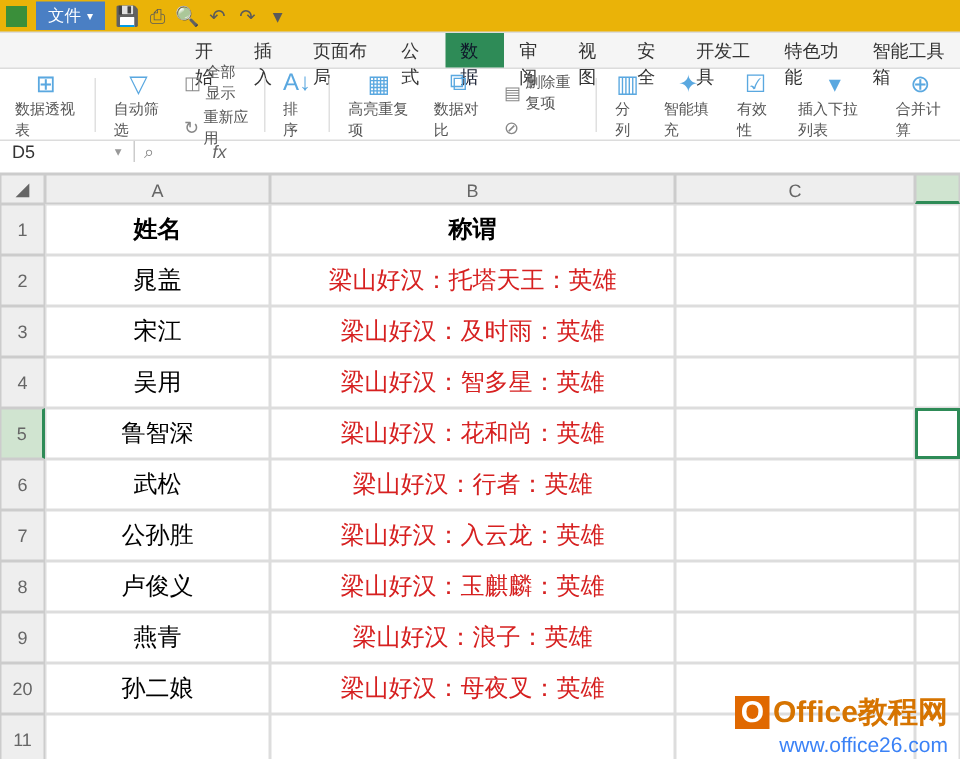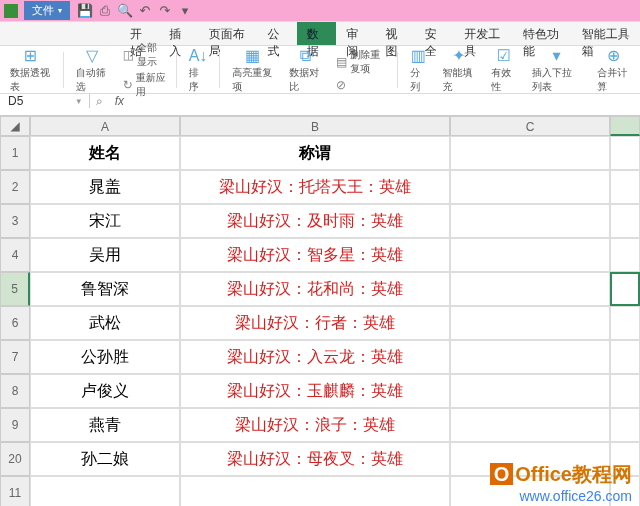--- a/index.html
+++ b/index.html
@@ -6,21 +6,21 @@
     body {
       font-family: "Microsoft YaHei", Arial, sans-serif;
       font-size: 12px;
       background: #fff;
       width: 640px;
       height: 506px;
       overflow: hidden;
       position: relative;
     }
     .titlebar {
-      background: #f9a8d4;
+      background: #eab308;
       display: flex;
       align-items: center;
       height: 22px;
       border-bottom: 1px solid #dcdcdc;
       padding: 0 4px;
     }
     .app-icon {
       width: 14px; height: 14px;
       background: #3a8f3a;
       margin-right: 6px;
@@ -110,21 +110,21 @@
     }
     .name-box {
       width: 90px;
       border-right: 1px solid #ccc;
       padding: 0 8px;
       font-size: 12px;
       color: #333;
       display: flex; align-items: center; justify-content: space-between;
     }
     .name-box .arrow { color: #999; font-size: 9px; }
-    .fx { color: #666; padding: 0 6px; font-style: italic; font-size: 12px; }
+    .fx { color: #666; padding: 0 6px; font-style: italic; font-size: 12px; margin-left: 27px; }
     .grid {
       display: grid;
       grid-template-columns: 30px 150px 270px 160px 30px;
       font-size: 12px;
     }
     .col-hdr, .row-hdr, .corner {
       background: #eee;
       border: 1px solid #ccc;
       text-align: center;
       color: #666;

